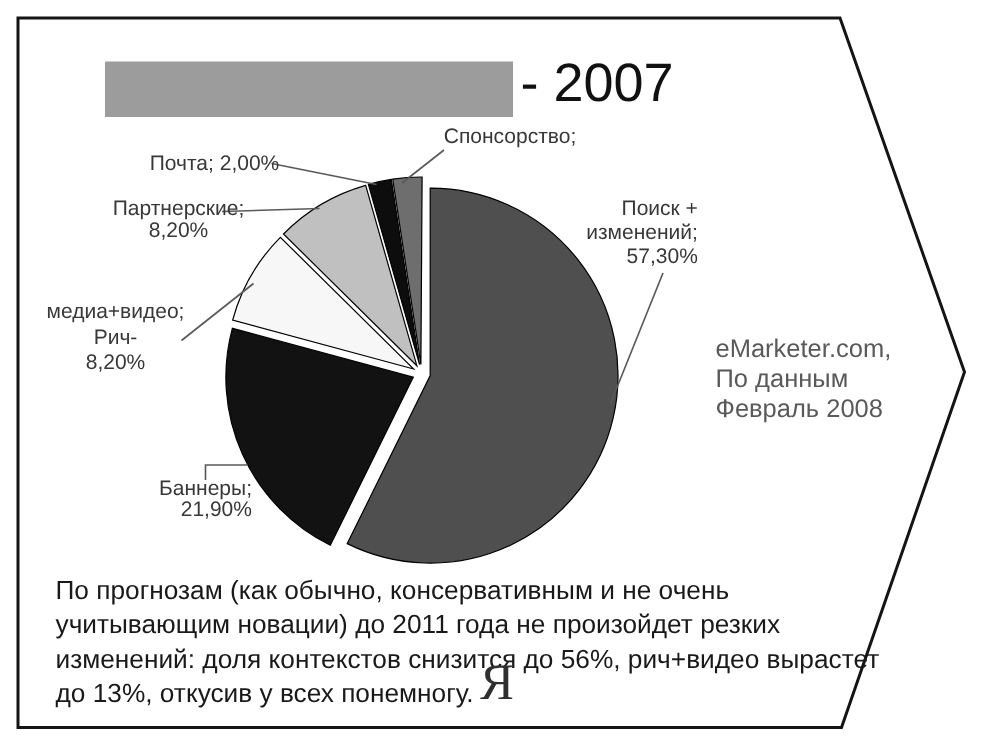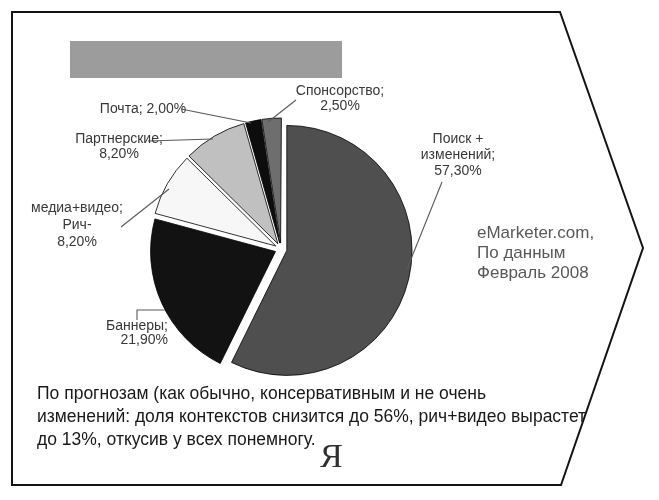--- a/index.html
+++ b/index.html
@@ -37,23 +37,24 @@
         <polyline points="442,182 407,269" fill="none" stroke="#595959" stroke-width="1.1"></polyline>
         <polyline points="137,320 137,310 165,310" fill="none" stroke="#595959" stroke-width="1.1"></polyline>
         <polyline points="121,227 169,189" fill="none" stroke="#595959" stroke-width="1.1"></polyline>
         <polyline points="148,141 213,139" fill="none" stroke="#595959" stroke-width="1.1"></polyline>
         <polyline points="181,109 251,123" fill="none" stroke="#595959" stroke-width="1.1"></polyline>
         <polyline points="296,100 268,122" fill="none" stroke="#595959" stroke-width="1.1"></polyline>
       </g>
   </svg>
 
   <div class="redact" style="background: rgb(156, 156, 156);"></div>
+  <div class="year">- 2007</div>
 
   <div id="labels">
-      <div class="pie-label" style="left: 458px; top: 130px; line-height: 16px;">
+      <div class="pie-label" style="left: 428px; top: 130px; line-height: 16px; text-align: right;">
         <div>Поиск +</div>
         <div>изменений;</div>
         <div>57,30%</div>
       </div>
       <div class="pie-label" style="left: 137px; top: 318px; line-height: 14px; text-align: right;">
         <div>Баннеры;</div>
         <div>21,90%</div>
       </div>
       <div class="pie-label" style="left: 77px; top: 199px; line-height: 17px;">
         <div>медиа+видео;</div>
@@ -62,30 +63,30 @@
       </div>
       <div class="pie-label" style="left: 119px; top: 131px; line-height: 15px;">
         <div>Партнерские;</div>
         <div>8,20%</div>
       </div>
       <div class="pie-label" style="left: 143px; top: 101px; line-height: 15px;">
         <div>Почта; 2,00%</div>
       </div>
       <div class="pie-label" style="left: 340px; top: 83px; line-height: 15px;">
         <div>Спонсорство;</div>
-        <div>2,50%</div>
       </div>
     </div>
 
   <div class="src">
     <div>eMarketer.com,</div>
     <div>По данным</div>
     <div>Февраль 2008</div>
   </div>
 
   <div class="footer">
     <div>По прогнозам (как обычно, консервативным и не очень</div>
+    <div>учитывающим новации) до 2011 года не произойдет резких</div>
     <div>изменений: доля контекстов снизится до 56%, рич+видео вырастет</div>
     <div>до 13%, откусив у всех понемногу.</div>
   </div>
 
   <div class="logo">Я</div>
 </div>
 
 </body></html>

